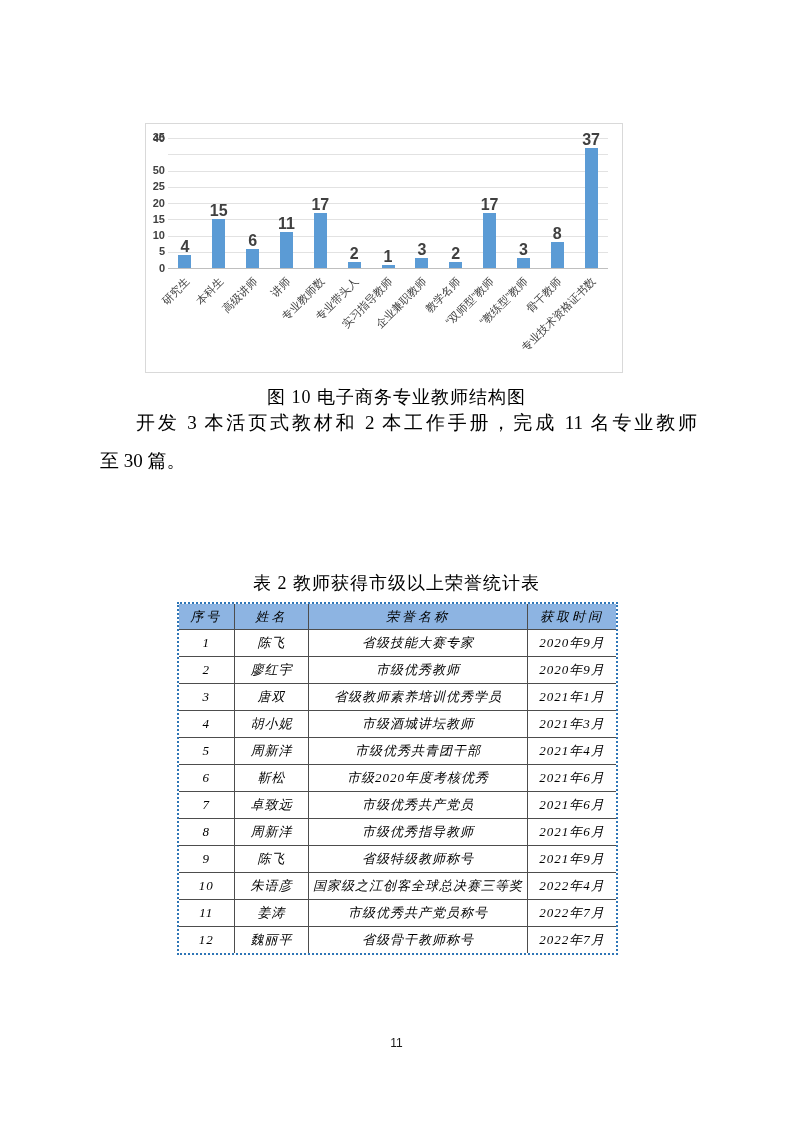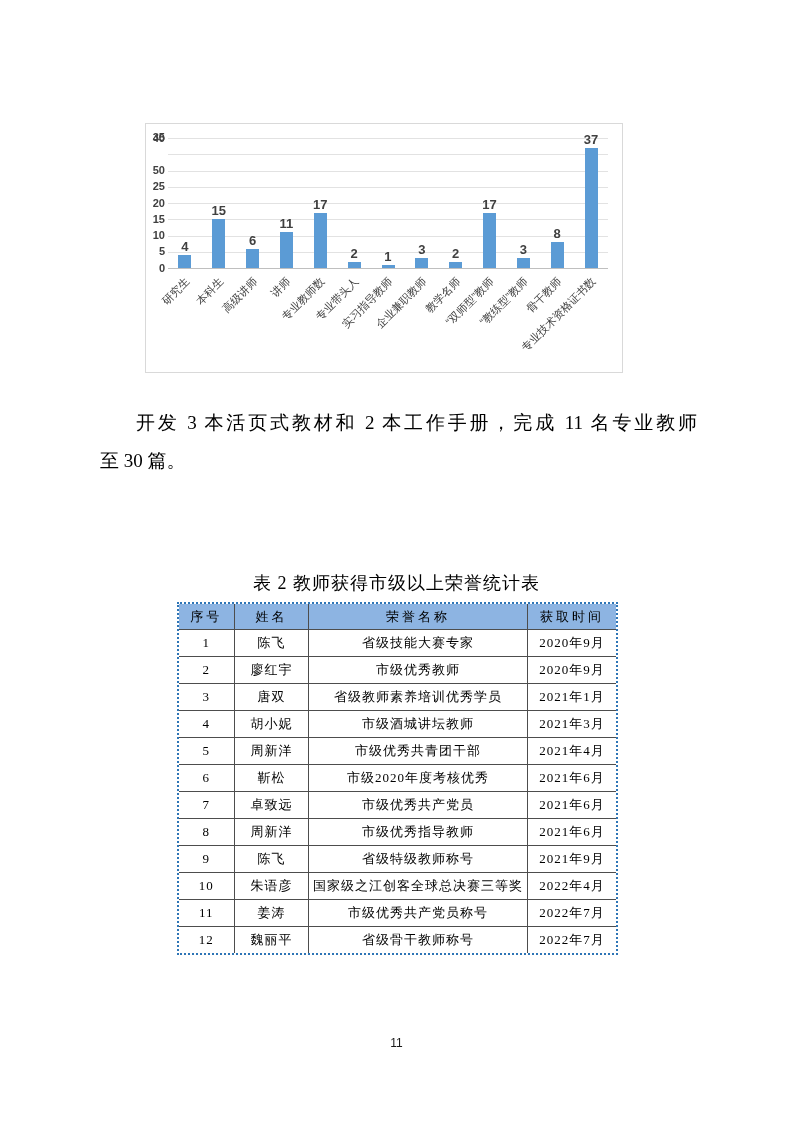--- a/index.html
+++ b/index.html
@@ -12,21 +12,21 @@
   .chart-box{
     position:absolute;left:145px;top:123px;width:478px;height:250px;
     border:1px solid #d9d9d9;background:#fff;box-sizing:border-box;
     font-family:"Liberation Sans","DejaVu Sans",sans-serif;
   }
   .ytick{position:absolute;left:0;width:19px;text-align:right;font-size:11px;
     font-weight:600;color:#404040;line-height:13px;}
   .gridline{position:absolute;height:1px;background:#e2e2e2;}
   .gridline.axis{background:#bfbfbf;}
   .bar{position:absolute;background:#5b9bd5;}
-  .vlabel{position:absolute;text-align:center;font-size:13px;font-weight:600;
+  .vlabel{position:absolute;text-align:center;font-size:16px;font-weight:600;
     color:#404040;line-height:13px;}
   .xlabel{position:absolute;font-size:11px;color:#404040;white-space:nowrap;
     transform:rotate(-45deg);transform-origin:100% 0;line-height:12px;}
   
   .fig-caption,.table-caption{
     position:absolute;left:96px;width:601px;text-align:center;
     font-size:18px;letter-spacing:1px;
   }
   .fig-caption{top:385px;}
   .table-caption{top:571px;}
@@ -35,21 +35,21 @@
     height:38px;line-height:38px;font-size:19px;
     text-align:justify;text-align-last:justify;white-space:normal;
   }
   .para-line.first{padding-left:36px;}
   .para-line.final{text-align:left;text-align-last:left;}
   
   .table-wrap{
     position:absolute;left:177px;top:602px;width:441px;
     border:2px dotted #2e75b6;box-sizing:border-box;background:#fff;
   }
-  .honors{width:100%;border-collapse:collapse;table-layout:fixed;border-style:hidden;}
+  .honors{width:100%;border-collapse:collapse;table-layout:fixed;border-style:hidden;font-style:italic;}
   .honors th,.honors td{
     border:1px solid #4d4d4d;text-align:center;vertical-align:middle;
     padding:0;font-size:13px;overflow:hidden;
   }
   .honors th{height:25px;background:#8db4e2;font-weight:normal;letter-spacing:3px;}
   .honors td{height:26px;letter-spacing:1px;}
   
   .page-number{
     position:absolute;left:0;top:1036px;width:793px;text-align:center;
     font-size:12px;color:#1a1a1a;
@@ -114,20 +114,21 @@
       <div class="vlabel" style="left: 360.462px; width: 33.8462px; top: 119.25px;">3</div>
       <div class="xlabel" style="top: 151px; right: 100.615px;">“教练型”教师</div>
       <div class="bar" style="left: 404.731px; width: 13px; top: 118px; height: 26px; background: rgb(91, 155, 213);"></div>
       <div class="vlabel" style="left: 394.308px; width: 33.8462px; top: 103px;">8</div>
       <div class="xlabel" style="top: 151px; right: 66.7692px;">骨干教师</div>
       <div class="bar" style="left: 438.577px; width: 13px; top: 23.75px; height: 120.25px; background: rgb(91, 155, 213);"></div>
       <div class="vlabel" style="left: 428.154px; width: 33.8462px; top: 8.75px;">37</div>
       <div class="xlabel" style="top: 151px; right: 32.9231px;">专业技术资格证书数</div>
     </div>
 
+  <div class="fig-caption">图 10 电子商务专业教师结构图</div>
 
   <div class="paragraph" id="paragraph">
       <div class="para-line first">开发 3 本活页式教材和 2 本工作手册，完成 11 名专业教师</div>
       <div class="para-line final">至 30 篇。</div>
     </div>
 
   <div class="table-caption">表 2 教师获得市级以上荣誉统计表</div>
 
   <div class="table-wrap">
     <table class="honors">

